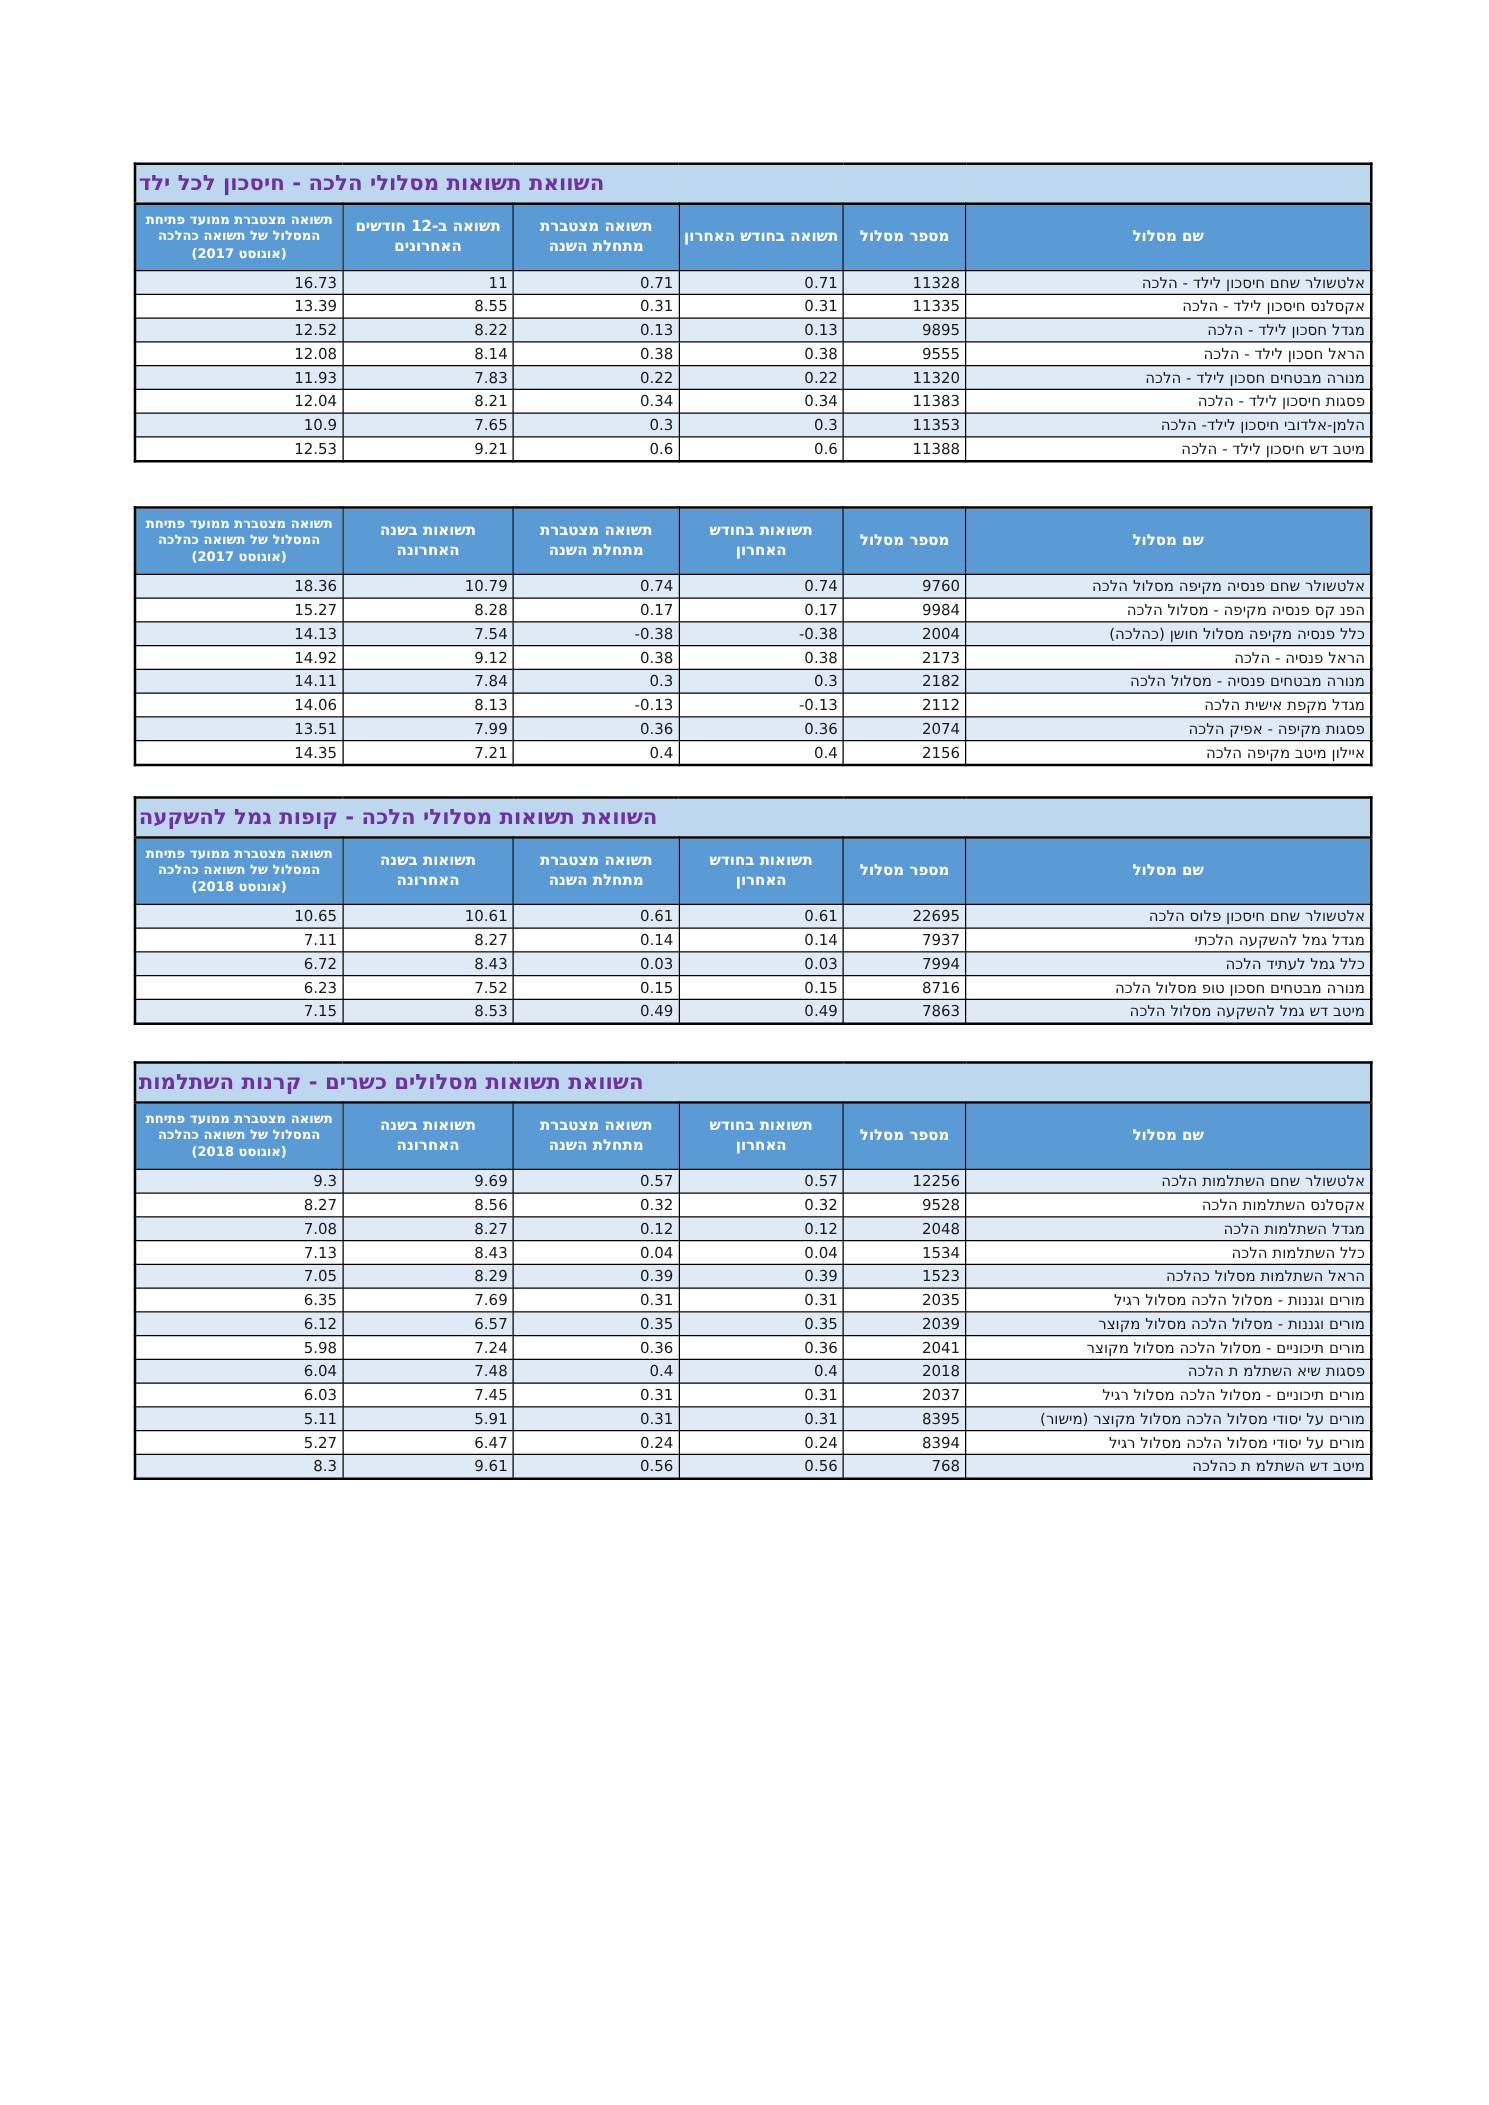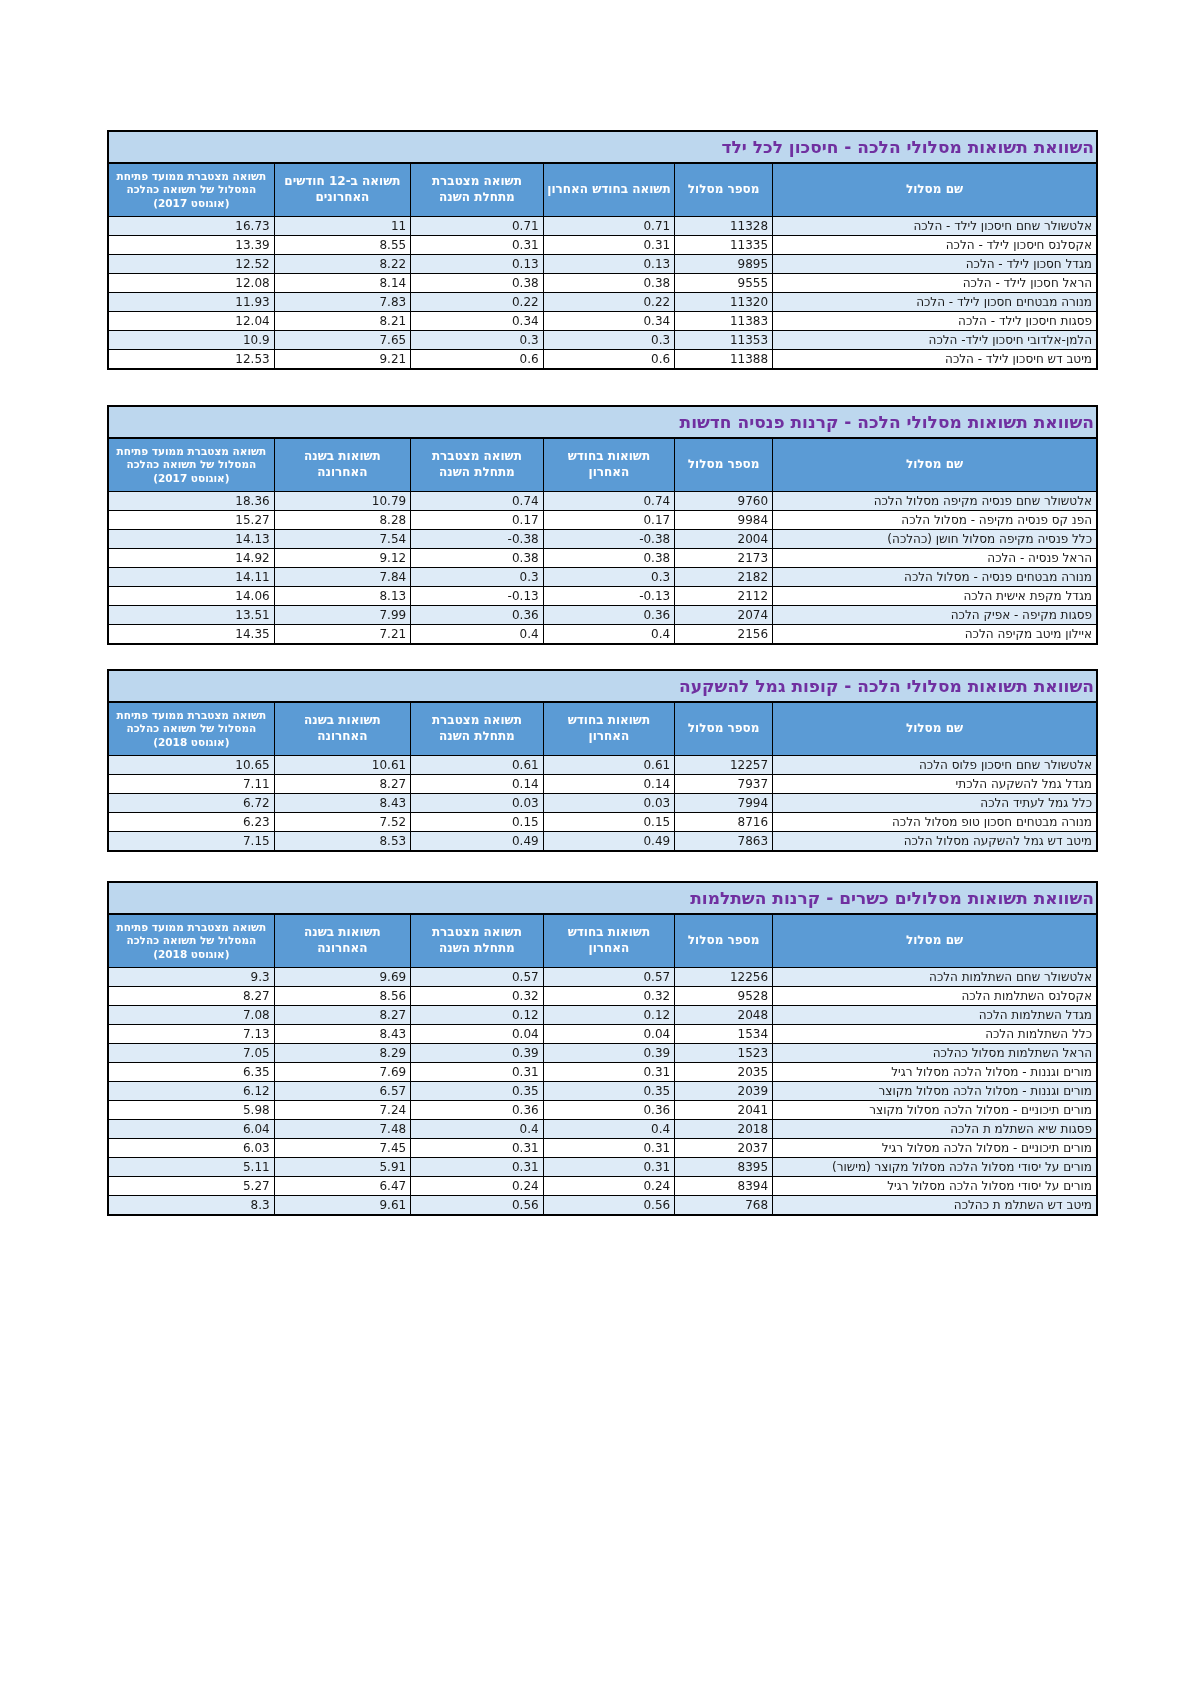--- a/index.html
+++ b/index.html
@@ -30,21 +30,21 @@
   }
   table.tbl th, table.tbl td {
     border: 1px solid var(--border, #000);
     overflow: hidden;
   }
   tr.title-row th {
     background: var(--title-bg, #BDD7EE);
     color: var(--title-text, #7030A0);
     font-weight: bold;
     font-size: 17px;
-    text-align: right;
+    text-align: left;
     padding: 5px 2px;
     border-bottom: 2px solid var(--border, #000);
     white-space: nowrap;
   }
   tr.head-row th {
     background: var(--header-bg, #5B9BD5);
     color: var(--header-text, #fff);
     font-weight: bold;
     font-size: 12px;
     line-height: 1.3;
@@ -172,23 +172,20 @@
     <table class="tbl" dir="rtl" style="margin-top: 35px;">
       <colgroup>
         <col style="width: 32.8%;">
         <col style="width: 9.9%;">
         <col style="width: 13.3%;">
         <col style="width: 13.4%;">
         <col style="width: 13.8%;">
         <col style="width: 16.8%;">
       </colgroup>
       <thead>
-        <tr class="title-row">
-          <th colspan="6">השוואת תשואות מסלולי הלכה - קרנות פנסיה חדשות</th>
-        </tr>
         <tr class="head-row">
           <th>שם מסלול</th>
           <th>מספר מסלול</th>
           <th>תשואות בחודש האחרון</th>
           <th>תשואה מצטברת מתחלת השנה</th>
           <th>תשואות בשנה האחרונה</th>
           <th class="small-head">תשואה מצטברת ממועד פתיחת המסלול של תשואה כהלכה (אוגוסט 2017)</th>
         </tr>
       </thead>
       <tbody>
@@ -276,21 +273,21 @@
           <th>מספר מסלול</th>
           <th>תשואות בחודש האחרון</th>
           <th>תשואה מצטברת מתחלת השנה</th>
           <th>תשואות בשנה האחרונה</th>
           <th class="small-head">תשואה מצטברת ממועד פתיחת המסלול של תשואה כהלכה (אוגוסט 2018)</th>
         </tr>
       </thead>
       <tbody>
         <tr>
           <td>אלטשולר שחם חיסכון פלוס הלכה</td>
-          <td class="num">12257</td>
+          <td class="num">22695</td>
           <td class="num">0.61</td>
           <td class="num">0.61</td>
           <td class="num">10.61</td>
           <td class="num">10.65</td>
         </tr>
         <tr>
           <td>מגדל גמל להשקעה הלכתי</td>
           <td class="num">7937</td>
           <td class="num">0.14</td>
           <td class="num">0.14</td>

